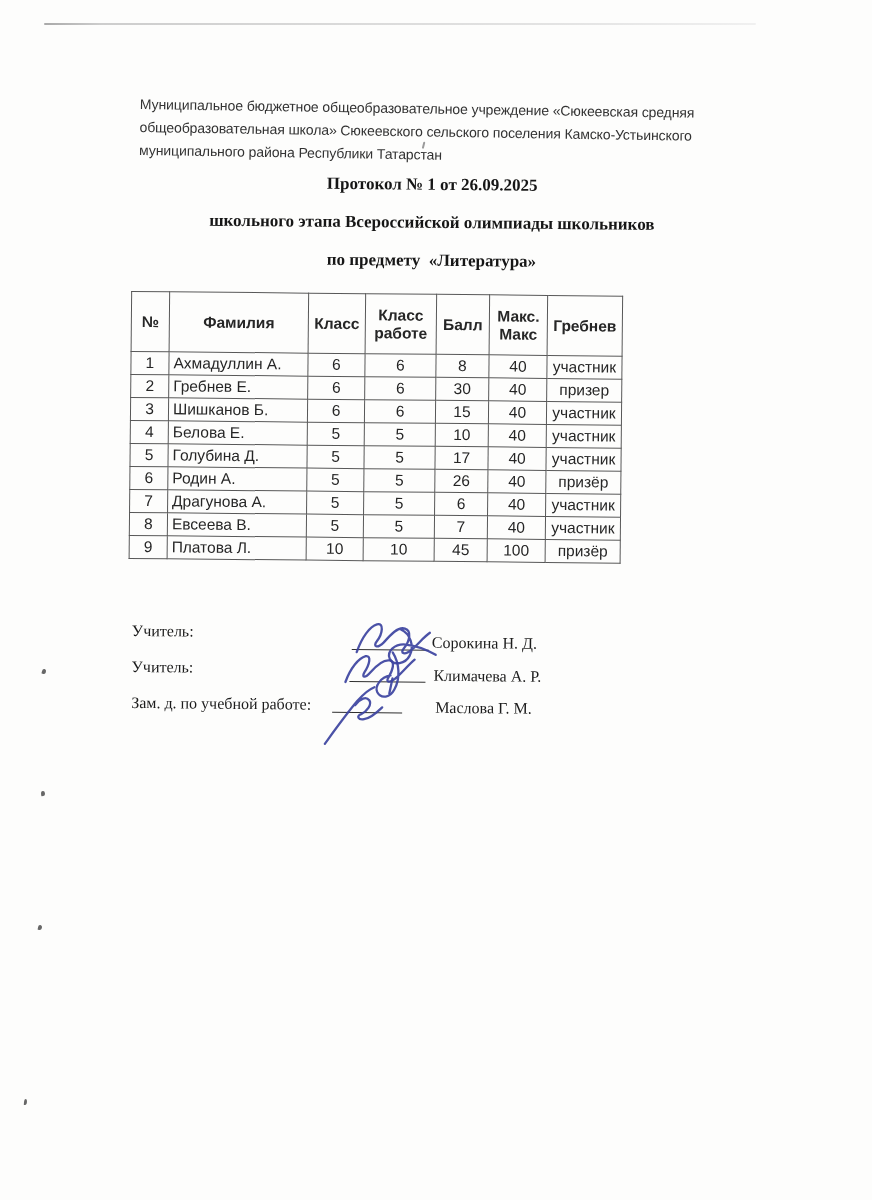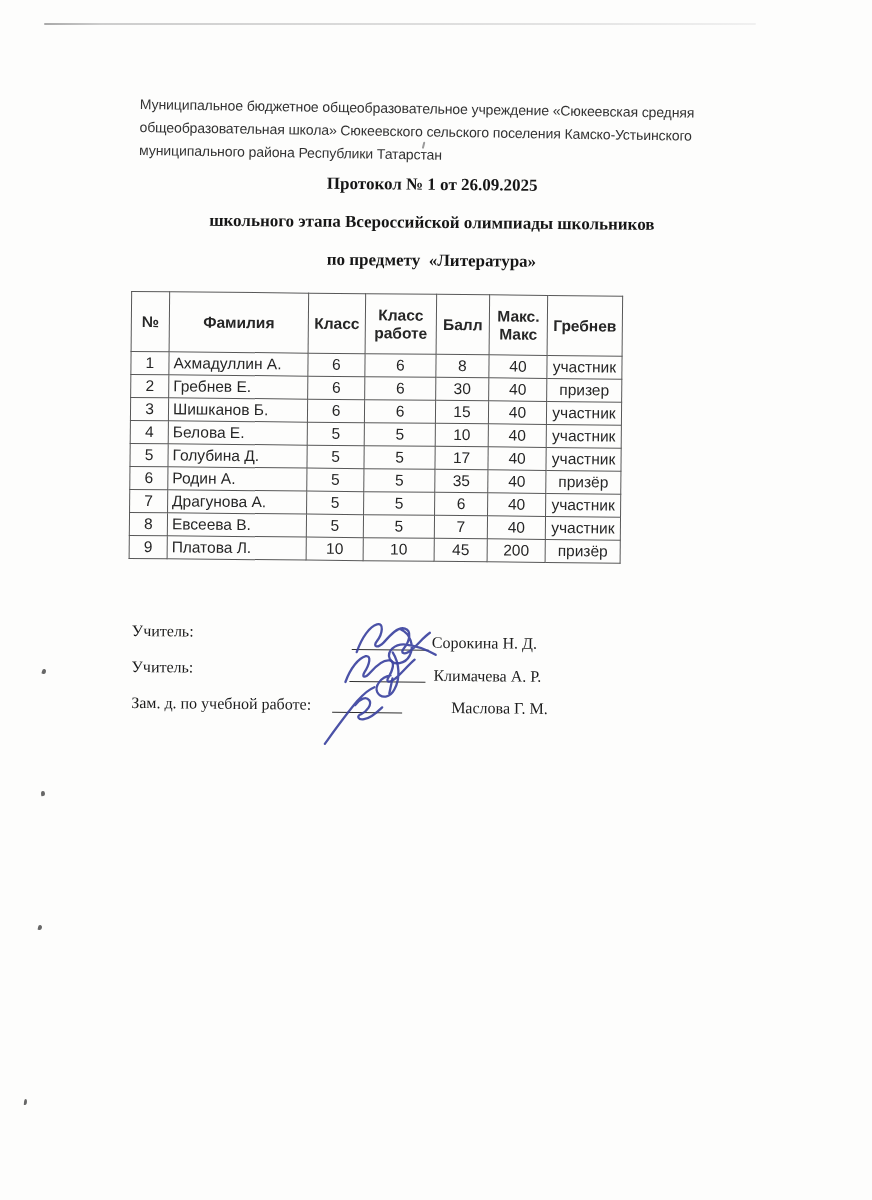--- a/index.html
+++ b/index.html
@@ -55,21 +55,21 @@
   .sig-label.l1{top:622px;}
   .sig-label.l2{top:658px;}
   .sig-label.l3{top:694px;}
   .sig-line{position:absolute;height:1.4px;background:#2f2f2f;}
   .sig-line.n1{left:357px;top:647px;width:77px;}
   .sig-line.n2{left:355px;top:679px;width:76px;}
   .sig-line.n3{left:338px;top:710px;width:70px;}
   .sig-name{position:absolute;white-space:nowrap;}
   .sig-name.m1{left:437px;top:631px;}
   .sig-name.m2{left:439px;top:664px;}
-  .sig-name.m3{left:457px;top:696px;text-align:center;}
+  .sig-name.m3{left:441px;top:696px;text-align:center;}
 
   svg.ink{position:absolute;left:315px;top:598px;overflow:visible;}
   svg.ink path{fill:none;stroke-width:2.3px;stroke-linecap:round;stroke-linejoin:round;opacity:.92;}
 </style>
 </head>
 <body>
 
 <div class="page">
 
   <div class="scan-top-line"></div>
@@ -156,21 +156,21 @@
             <td class="c4">5</td>
             <td class="c5">17</td>
             <td class="c6">40</td>
             <td class="c7">участник</td>
           </tr>
           <tr>
             <td class="c1">6</td>
             <td class="c2">Родин А.</td>
             <td class="c3">5</td>
             <td class="c4">5</td>
-            <td class="c5">35</td>
+            <td class="c5">26</td>
             <td class="c6">40</td>
             <td class="c7">призёр</td>
           </tr>
           <tr>
             <td class="c1">7</td>
             <td class="c2">Драгунова А.</td>
             <td class="c3">5</td>
             <td class="c4">5</td>
             <td class="c5">6</td>
             <td class="c6">40</td>
@@ -184,21 +184,21 @@
             <td class="c5">7</td>
             <td class="c6">40</td>
             <td class="c7">участник</td>
           </tr>
           <tr>
             <td class="c1">9</td>
             <td class="c2">Платова Л.</td>
             <td class="c3">10</td>
             <td class="c4">10</td>
             <td class="c5">45</td>
-            <td class="c6">200</td>
+            <td class="c6">100</td>
             <td class="c7">призёр</td>
           </tr>
         </tbody>
     </table>
 
     <div class="sig-area">
       <div class="sig-label l1">Учитель:</div>
       <div class="sig-label l2">Учитель:</div>
       <div class="sig-label l3">Зам. д. по учебной работе:</div>
 

